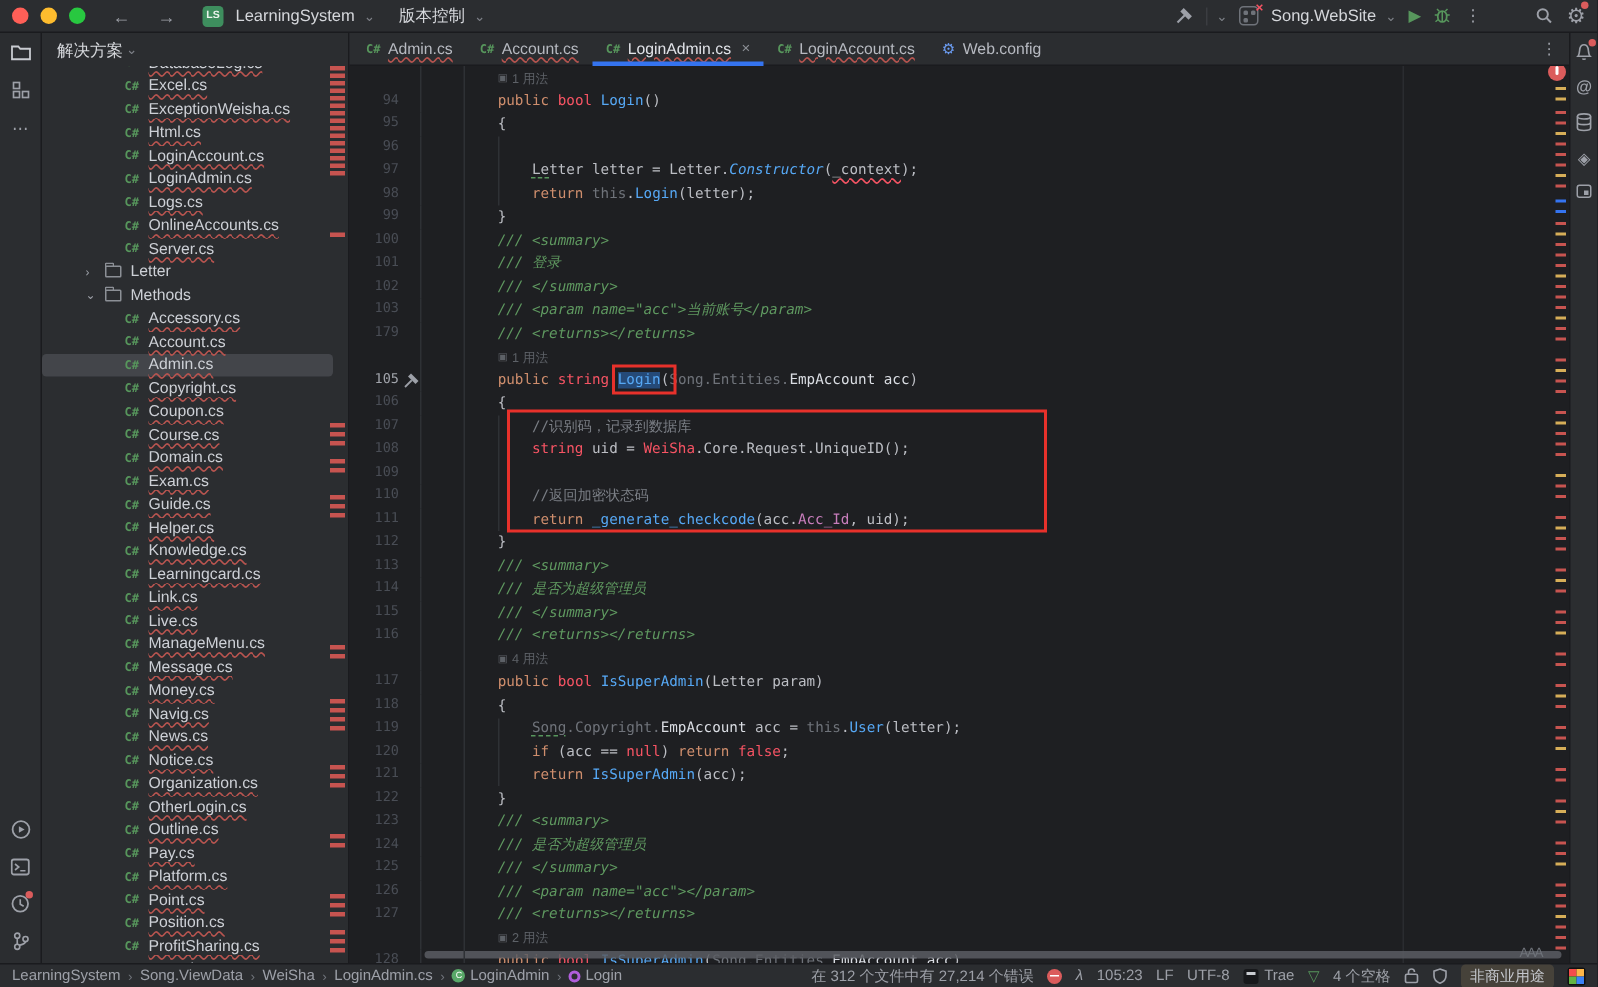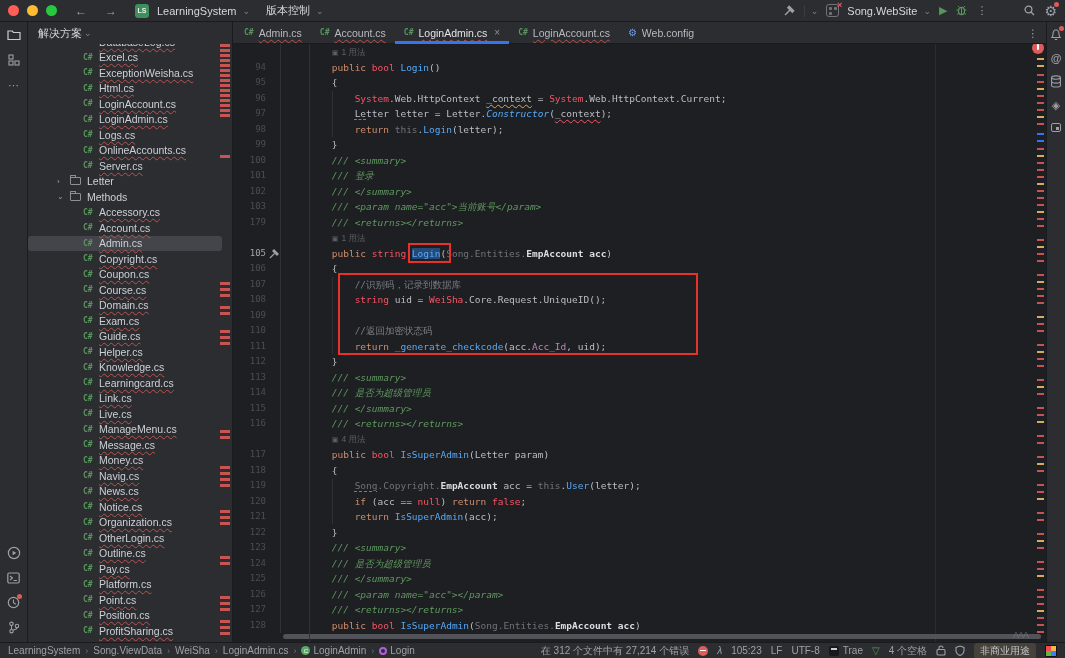--- a/index.html
+++ b/index.html
@@ -58,21 +58,21 @@
   #viewport{position:relative;height:598px;overflow:hidden}
   .guide{position:absolute;width:1px;background:#2E3135}
   #marginline{position:absolute;width:1px;background:#2A2C30;top:0;height:598px}
   .crow{display:flex;height:15.5px;align-items:center}
   .gnum{width:48px;flex:none;text-align:right;padding-right:14px;font-family:"DejaVu Sans Mono",monospace;font-size:9px;color:#494D55;border-right:1px solid #2E3135;height:15.5px;line-height:15.5px;position:relative}
   .gnum.cur{color:#A1A4AB}
   .gnum .hammer{position:absolute;left:36px;top:2.5px}
   .cline{font-family:"DejaVu Sans Mono",monospace;font-size:9.5px;line-height:15.5px;white-space:pre;padding-left:5px;color:#BCBEC4}
   .kw{color:#CF8E6D}.err{color:#F75464}.met{color:#56A8F5}.meti{color:#56A8F5;font-style:italic}
   .fld{color:#C77DBB}.doc{color:#5F9960;font-style:italic}.com{color:#7A7E85}.dim{color:#6F737A}
-  .pln{color:#BCBEC4}.bold{color:#DADDE3;font-weight:bold}
+  .pln{color:#BCBEC4}.bold{color:#DADDE3;font-weight:normal}
   .hl{color:#56A8F5;background:#254A78}
   .u-y{text-decoration:underline wavy #D6AE58 1px;text-underline-offset:2px}
   .u-r{text-decoration:underline wavy #F75464 1px;text-underline-offset:2px}
   .u-g{text-decoration:underline dashed #57965C 1px;text-underline-offset:2px}
   .inlay{font-size:8.5px;color:#5D6167;font-family:"Liberation Sans",sans-serif;display:inline-flex;align-items:center;gap:3px}
   .inlayico{font-size:7px;color:#5D6167}
   .annot{position:absolute;border:2px solid #E7312B;pointer-events:none;z-index:5}
   #stripe{position:absolute;right:1px;top:0;width:9px;height:598px}
   .smark{position:absolute;left:1px;width:7px;height:2px}
   .smark.r{background:#C75450}.smark.y{background:#D6AE58}.smark.b{background:#3574F0}
@@ -490,21 +490,20 @@
           <div class="crow">
             <span class="gnum">94</span>
             <pre class="cline"><span class="pln">        </span><span class="kw">public </span><span class="err">bool </span><span class="met">Login</span><span class="pln">()</span></pre>
           </div>
           <div class="crow">
             <span class="gnum">95</span>
             <pre class="cline"><span class="pln">        {</span></pre>
           </div>
           <div class="crow">
             <span class="gnum">96</span>
-            <pre class="cline"><span class="pln">            </span><span class="err">System</span><span class="pln">.Web.HttpContext </span><span class="pln u-y">_context</span><span class="pln"> = </span><span class="err">System</span><span class="pln">.Web.HttpContext.Current;</span></pre>
           </div>
           <div class="crow">
             <span class="gnum">97</span>
             <pre class="cline"><span class="pln">            </span><span class="pln u-g">Le</span><span class="pln">tter letter = Letter.</span><span class="meti">Constructor</span><span class="pln">(</span><span class="pln u-r">_context</span><span class="pln">);</span></pre>
           </div>
           <div class="crow">
             <span class="gnum">98</span>
             <pre class="cline"><span class="pln">            </span><span class="kw">return </span><span class="dim">this</span><span class="pln">.</span><span class="met">Login</span><span class="pln">(letter);</span></pre>
           </div>
           <div class="crow">
@@ -627,20 +626,24 @@
             <span class="gnum">125</span>
             <pre class="cline"><span class="doc">        /// &lt;/summary&gt;</span></pre>
           </div>
           <div class="crow">
             <span class="gnum">126</span>
             <pre class="cline"><span class="doc">        /// &lt;param name="acc"&gt;&lt;/param&gt;</span></pre>
           </div>
           <div class="crow">
             <span class="gnum">127</span>
             <pre class="cline"><span class="doc">        /// &lt;returns&gt;&lt;/returns&gt;</span></pre>
+          </div>
+          <div class="crow">
+            <span class="gnum"></span>
+            <pre class="cline">        <span class="inlay"><span class="inlayico">▣</span><span>2 用法</span></span></pre>
           </div>
           <div class="crow">
             <span class="gnum">128</span>
             <pre class="cline"><span class="pln">        </span><span class="kw">public </span><span class="err">bool </span><span class="met">IsSuperAdmin</span><span class="pln">(</span><span class="dim">Song.Entities.</span><span class="bold">EmpAccount acc</span><span class="pln">)</span></pre>
           </div>
         </div>
       <div id="stripebadge"></div>
       <div id="stripe">
           <div class="smark y" style="top: 14px;"></div>
           <div class="smark y" style="top: 21px;"></div>

